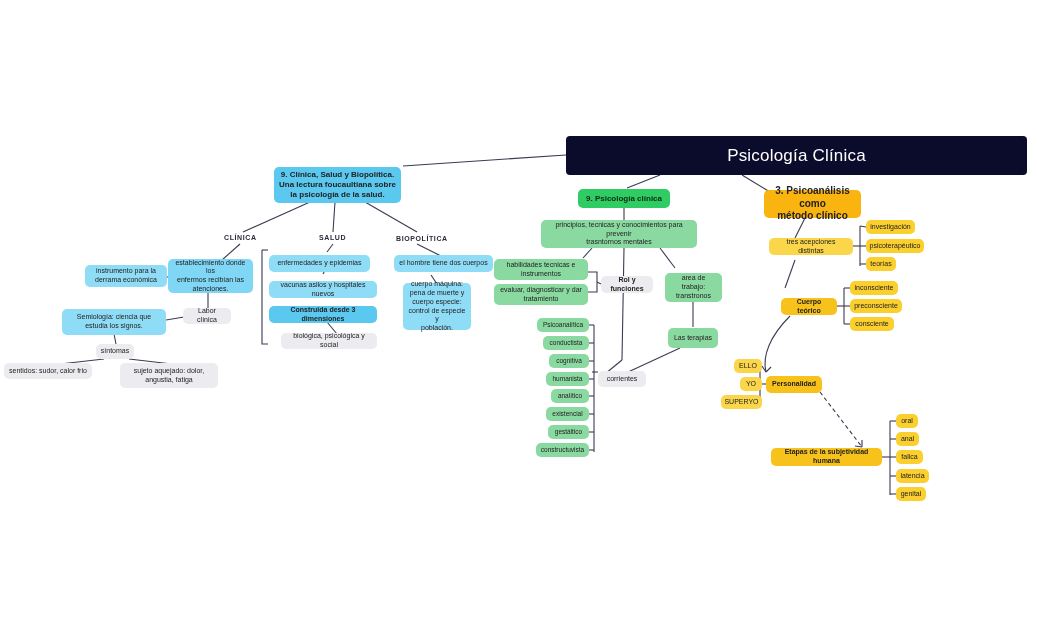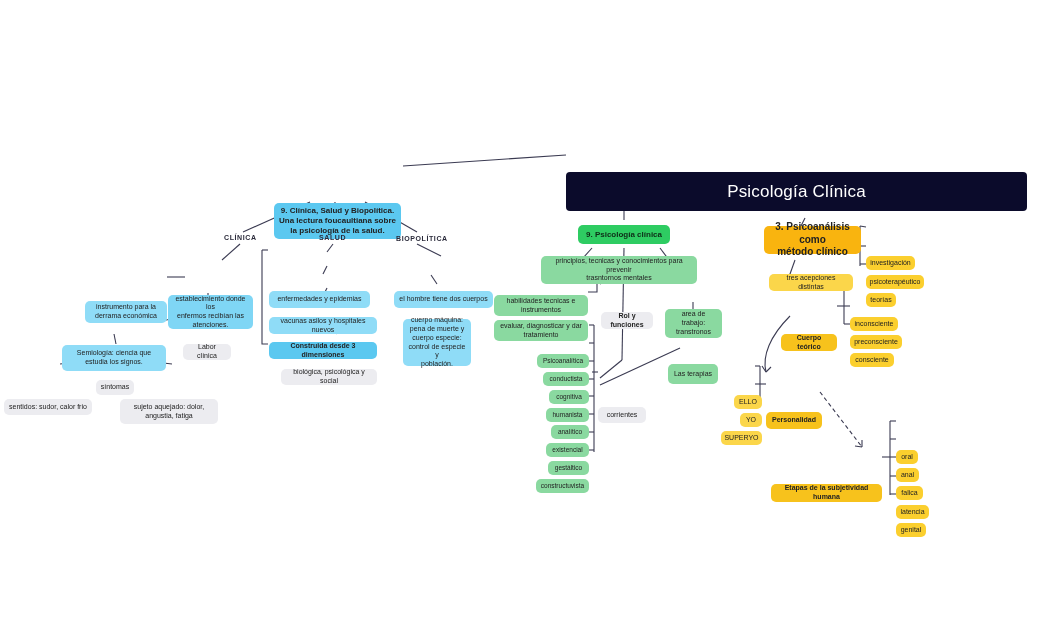--- a/index.html
+++ b/index.html
@@ -25,21 +25,20 @@
     position: absolute;
     display: flex;
     align-items: center;
     justify-content: center;
     text-align: center;
     line-height: 1.25;
     border-radius: 5px;
     padding: 3px 5px;
     color: #222222;
     z-index: 3;
-    margin-top: 36px;
   }
   
   .root {
     background: #0b0b2b;
     color: #ffffff;
     font-size: 17px;
     letter-spacing: 0.2px;
     border-radius: 4px;
   }
   

